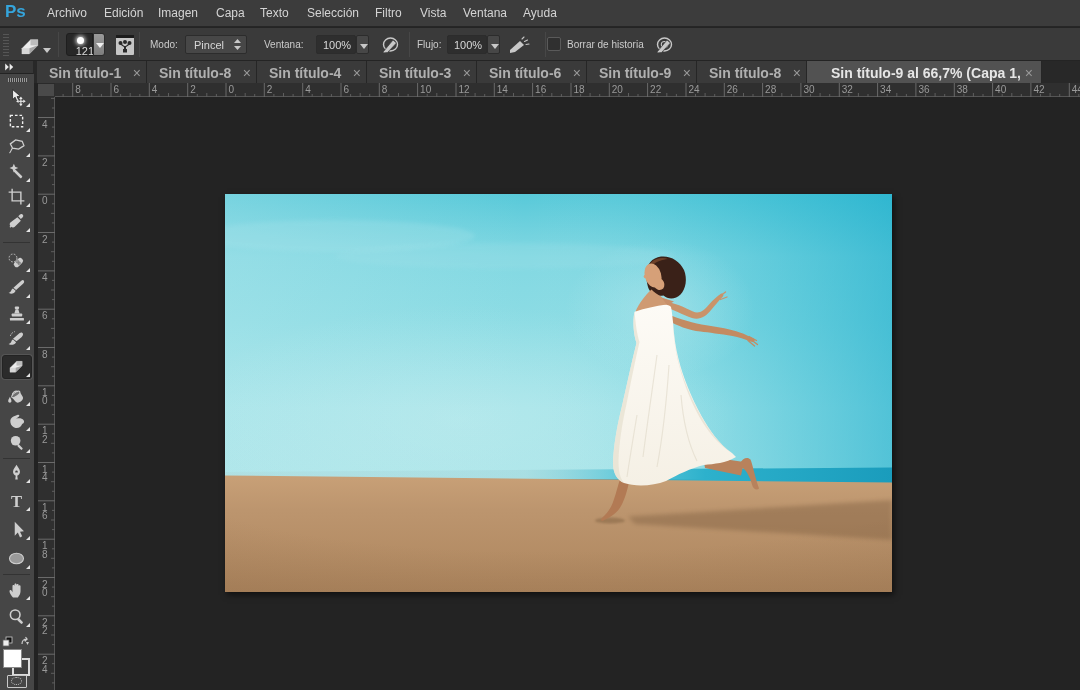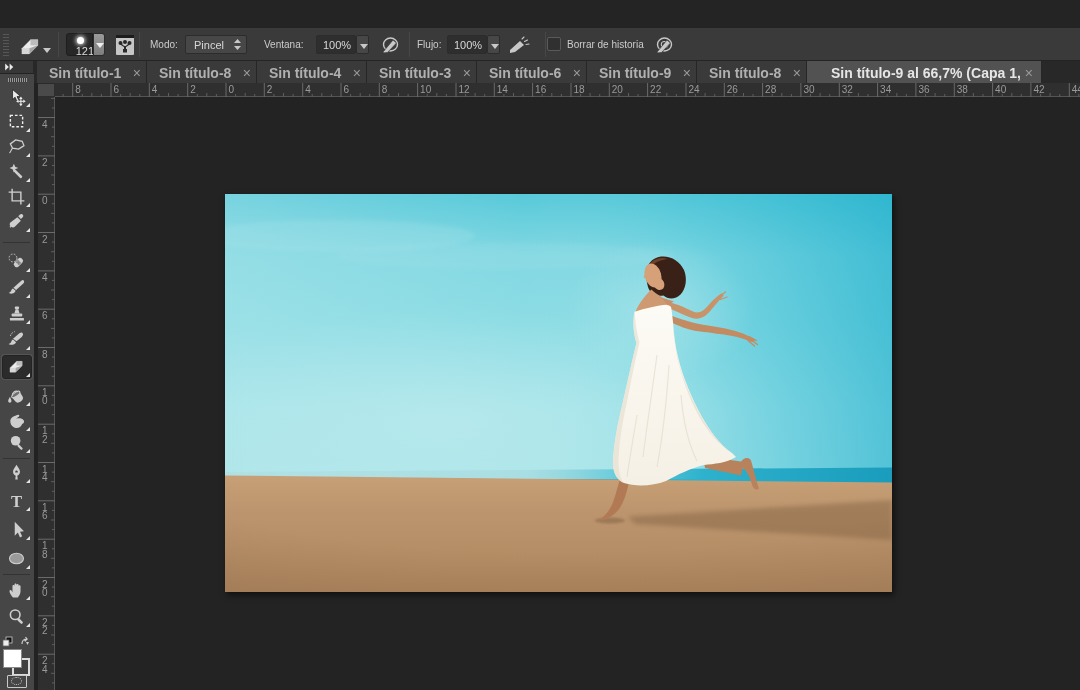--- a/index.html
+++ b/index.html
@@ -35,20 +35,33 @@
 #vruler { position:absolute; left:38px; top:97px; width:17px; height:593px; background:#2f2f2f; border-right:1px solid #555;}
 #rulercorner { position:absolute; left:38px; top:83px; width:17px; height:14px; background:#4a4a4a; border-top:1px solid #2a2a2a; box-shadow:inset -1px -1px 0 #2e2e2e; }
 #rulgap { position:absolute; left:34px; top:83px; width:4px; height:607px; background:#222; }
 
 #canvas { position:absolute; left:55px; top:97px; width:1025px; height:593px; background:#232323; }
 #photo { position:absolute; left:225px; top:194px; width:667px; height:398px;
   box-shadow: 2px 3px 6px rgba(0,0,0,0.55); }
 </style></head>
 <body>
 <div id="app">
+<div id="menubar">
+      <div id="pslogo">Ps</div>
+      <div class="menuitem" style="left:47px">Archivo</div>
+      <div class="menuitem" style="left:104px">Edición</div>
+      <div class="menuitem" style="left:158px">Imagen</div>
+      <div class="menuitem" style="left:216px">Capa</div>
+      <div class="menuitem" style="left:260px">Texto</div>
+      <div class="menuitem" style="left:307px">Selección</div>
+      <div class="menuitem" style="left:375px">Filtro</div>
+      <div class="menuitem" style="left:420px">Vista</div>
+      <div class="menuitem" style="left:463px">Ventana</div>
+      <div class="menuitem" style="left:523px">Ayuda</div>
+    </div>
 <div id="options">
       <div class="abs" style="left:3px;top:5px;width:6px;height:23px;background:repeating-linear-gradient(0deg,#565656 0 1px,transparent 1px 3px)"></div>
       <div class="abs" style="left:19px;top:7px"><svg width="22" height="20" viewBox="0 0 22 20" style="" xmlns="http://www.w3.org/2000/svg">
           <g transform="scale(1.15)">
             <g>
               <path d="M2.5 11.5 L10 4 L16.5 4 L16.5 9 L9 16.5 L2.5 16.5 Z" fill="#ececec" stroke="#777" stroke-width="0.5"></path>
 <path d="M10 4 L16.5 4 L16.5 9 L10 9 Z" fill="#bdbdbd"></path>
               <path d="M2.5 11.5 L9 11.5 L9 16.5 L2.5 16.5 Z" fill="#d6d6d6"></path>
 <path d="M9 11.5 L16.5 9 L9 16.5 Z" fill="#a5a5a5"></path>
             </g>

